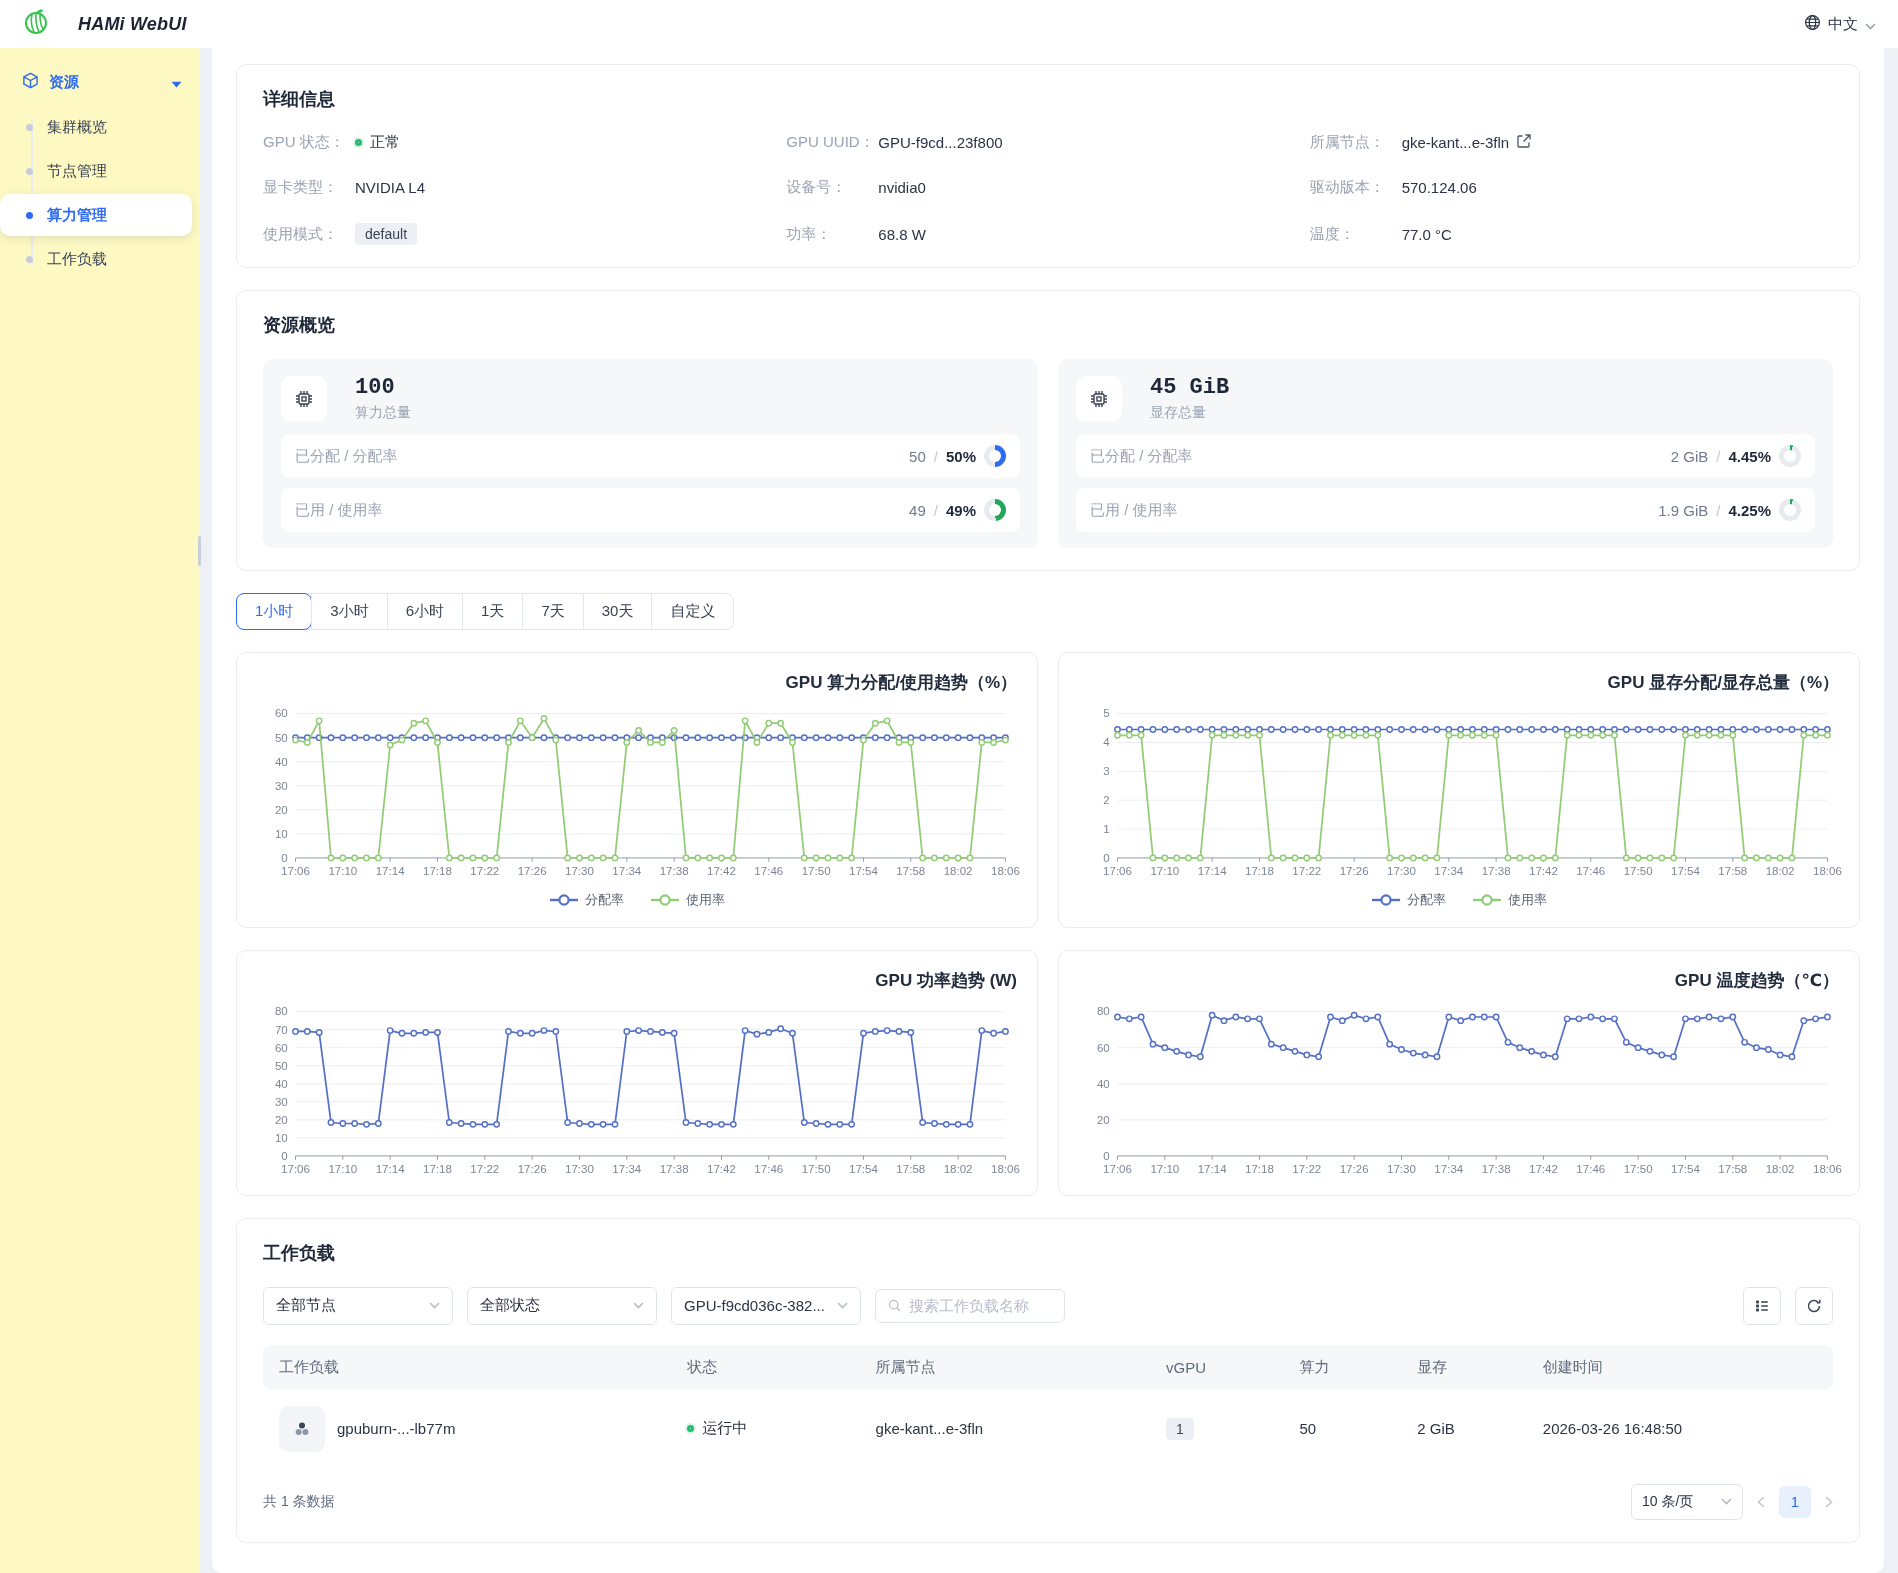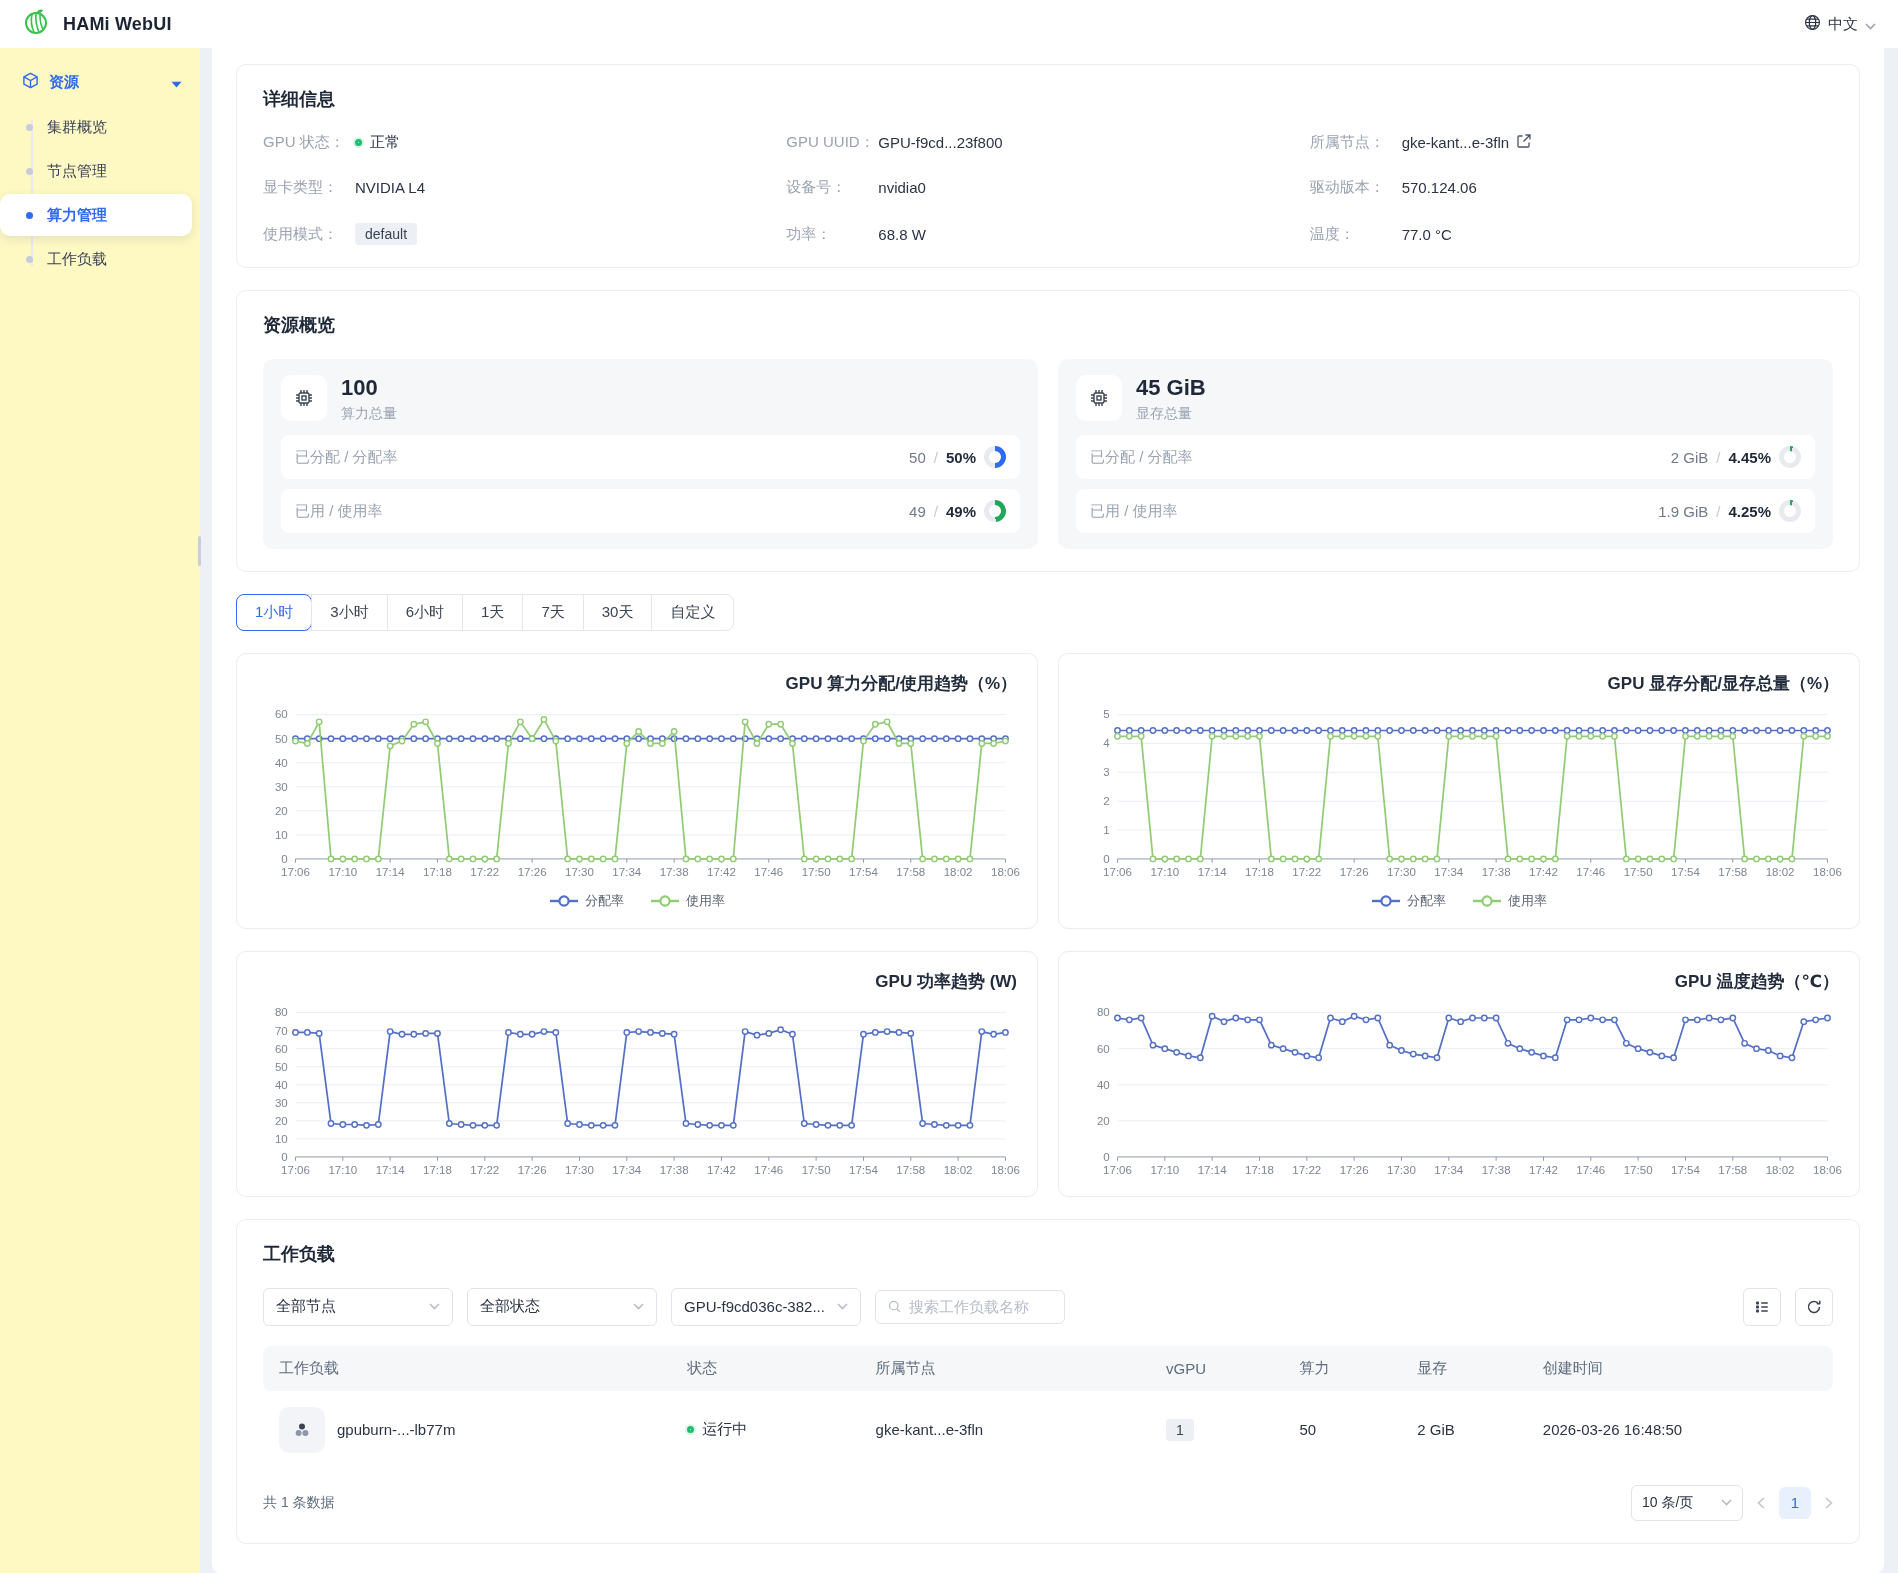--- a/index.html
+++ b/index.html
@@ -1,21 +1,21 @@
 <!DOCTYPE html>
 <html><head>
 <meta charset="utf-8">
 <style>
   * { margin:0; padding:0; box-sizing:border-box; }
   html,body { width:1898px; height:1573px; overflow:hidden; }
   body { background:#edf0f4; font-family:"Liberation Sans","DejaVu Sans",sans-serif; color:#2b3345; }
 
   
   .topbar { position:fixed; top:0; left:0; right:0; height:48px; background:#fff; display:flex; align-items:center; justify-content:space-between; padding:0 22px; z-index:20; }
-  .brand { display:flex; align-items:center; gap:13px; }
+  .brand { display:flex; align-items:center; gap:28px;font-style:italic; }
   .brand-name { font-size:18px; font-weight:700; color:#1c2433; letter-spacing:.2px; }
   .lang { display:flex; align-items:center; gap:7px; color:#2b3345; font-size:15px; cursor:pointer; }
 
   
   .sidebar { position:fixed; top:48px; left:0; bottom:0; width:200px; background:#fef9c3; z-index:10; padding-top:14px; }
   .nav-group { display:flex; align-items:center; gap:10px; padding:10px 18px 10px 22px; color:#2f6bef; font-size:15px; font-weight:600; cursor:pointer; }
   .nav-group .grow { flex:1; }
   .nav-items { position:relative; margin-top:4px; }
   .nav-line { position:absolute; left:31px; top:14px; bottom:14px; width:2px; background:#e7eaf0; }
   .nav-item { position:relative; display:flex; align-items:center; gap:14px; height:42px; padding-left:26px; font-size:15px; color:#3a4355; cursor:pointer; margin:2px 8px 2px 0; }
@@ -39,21 +39,21 @@
   .detail-grid { display:grid; grid-template-columns:1fr 1fr 1fr; row-gap:26px; }
   .field { display:flex; align-items:center; font-size:15px; }
   .field .lbl { color:#9aa3b2; min-width:92px; }
   .field .val { color:#2b3345; display:flex; align-items:center; gap:8px; }
   .ring { width:15px; height:15px; border-radius:50%; border:4px solid #1fbe6e; background:#fff; box-shadow:0 0 0 2px #ddf3e6; }
   .tag { background:#eceff3; border-radius:4px; padding:3px 10px; font-size:14px; color:#3a4355; }
 
   
   .ov-grid { display:grid; grid-template-columns:1fr 1fr; gap:20px; }
   .ov-card { background:#f6f7f9; border-radius:10px; padding:16px 18px; }
-  .ov-head { display:flex; align-items:flex-start; gap:14px; margin-bottom:12px; }
+  .ov-head { display:flex; align-items:center; gap:28px; margin-bottom:12px;font-family:Liberation Mono, monospace; }
   .ov-ic { width:46px; height:46px; background:#fff; border-radius:10px; display:flex; align-items:center; justify-content:center; }
   .ov-num { font-size:22px; font-weight:700; color:#1f2838; }
   .ov-sub { font-size:14px; color:#9aa3b2; margin-top:4px; }
   .ov-row { background:#fff; border-radius:8px; display:flex; align-items:center; justify-content:space-between; padding:11px 14px; margin-top:10px; }
   .ov-row .lbl { color:#9aa3b2; font-size:15px; }
   .ov-right { display:flex; align-items:center; gap:8px; font-size:15px; }
   .ov-right .v { color:#707a8a; }
   .ov-right .sep { color:#c3c9d4; }
   .ov-right .p { color:#1f2838; font-weight:700; }
   .donut { width:22px; height:22px; border-radius:50%; position:relative; }

